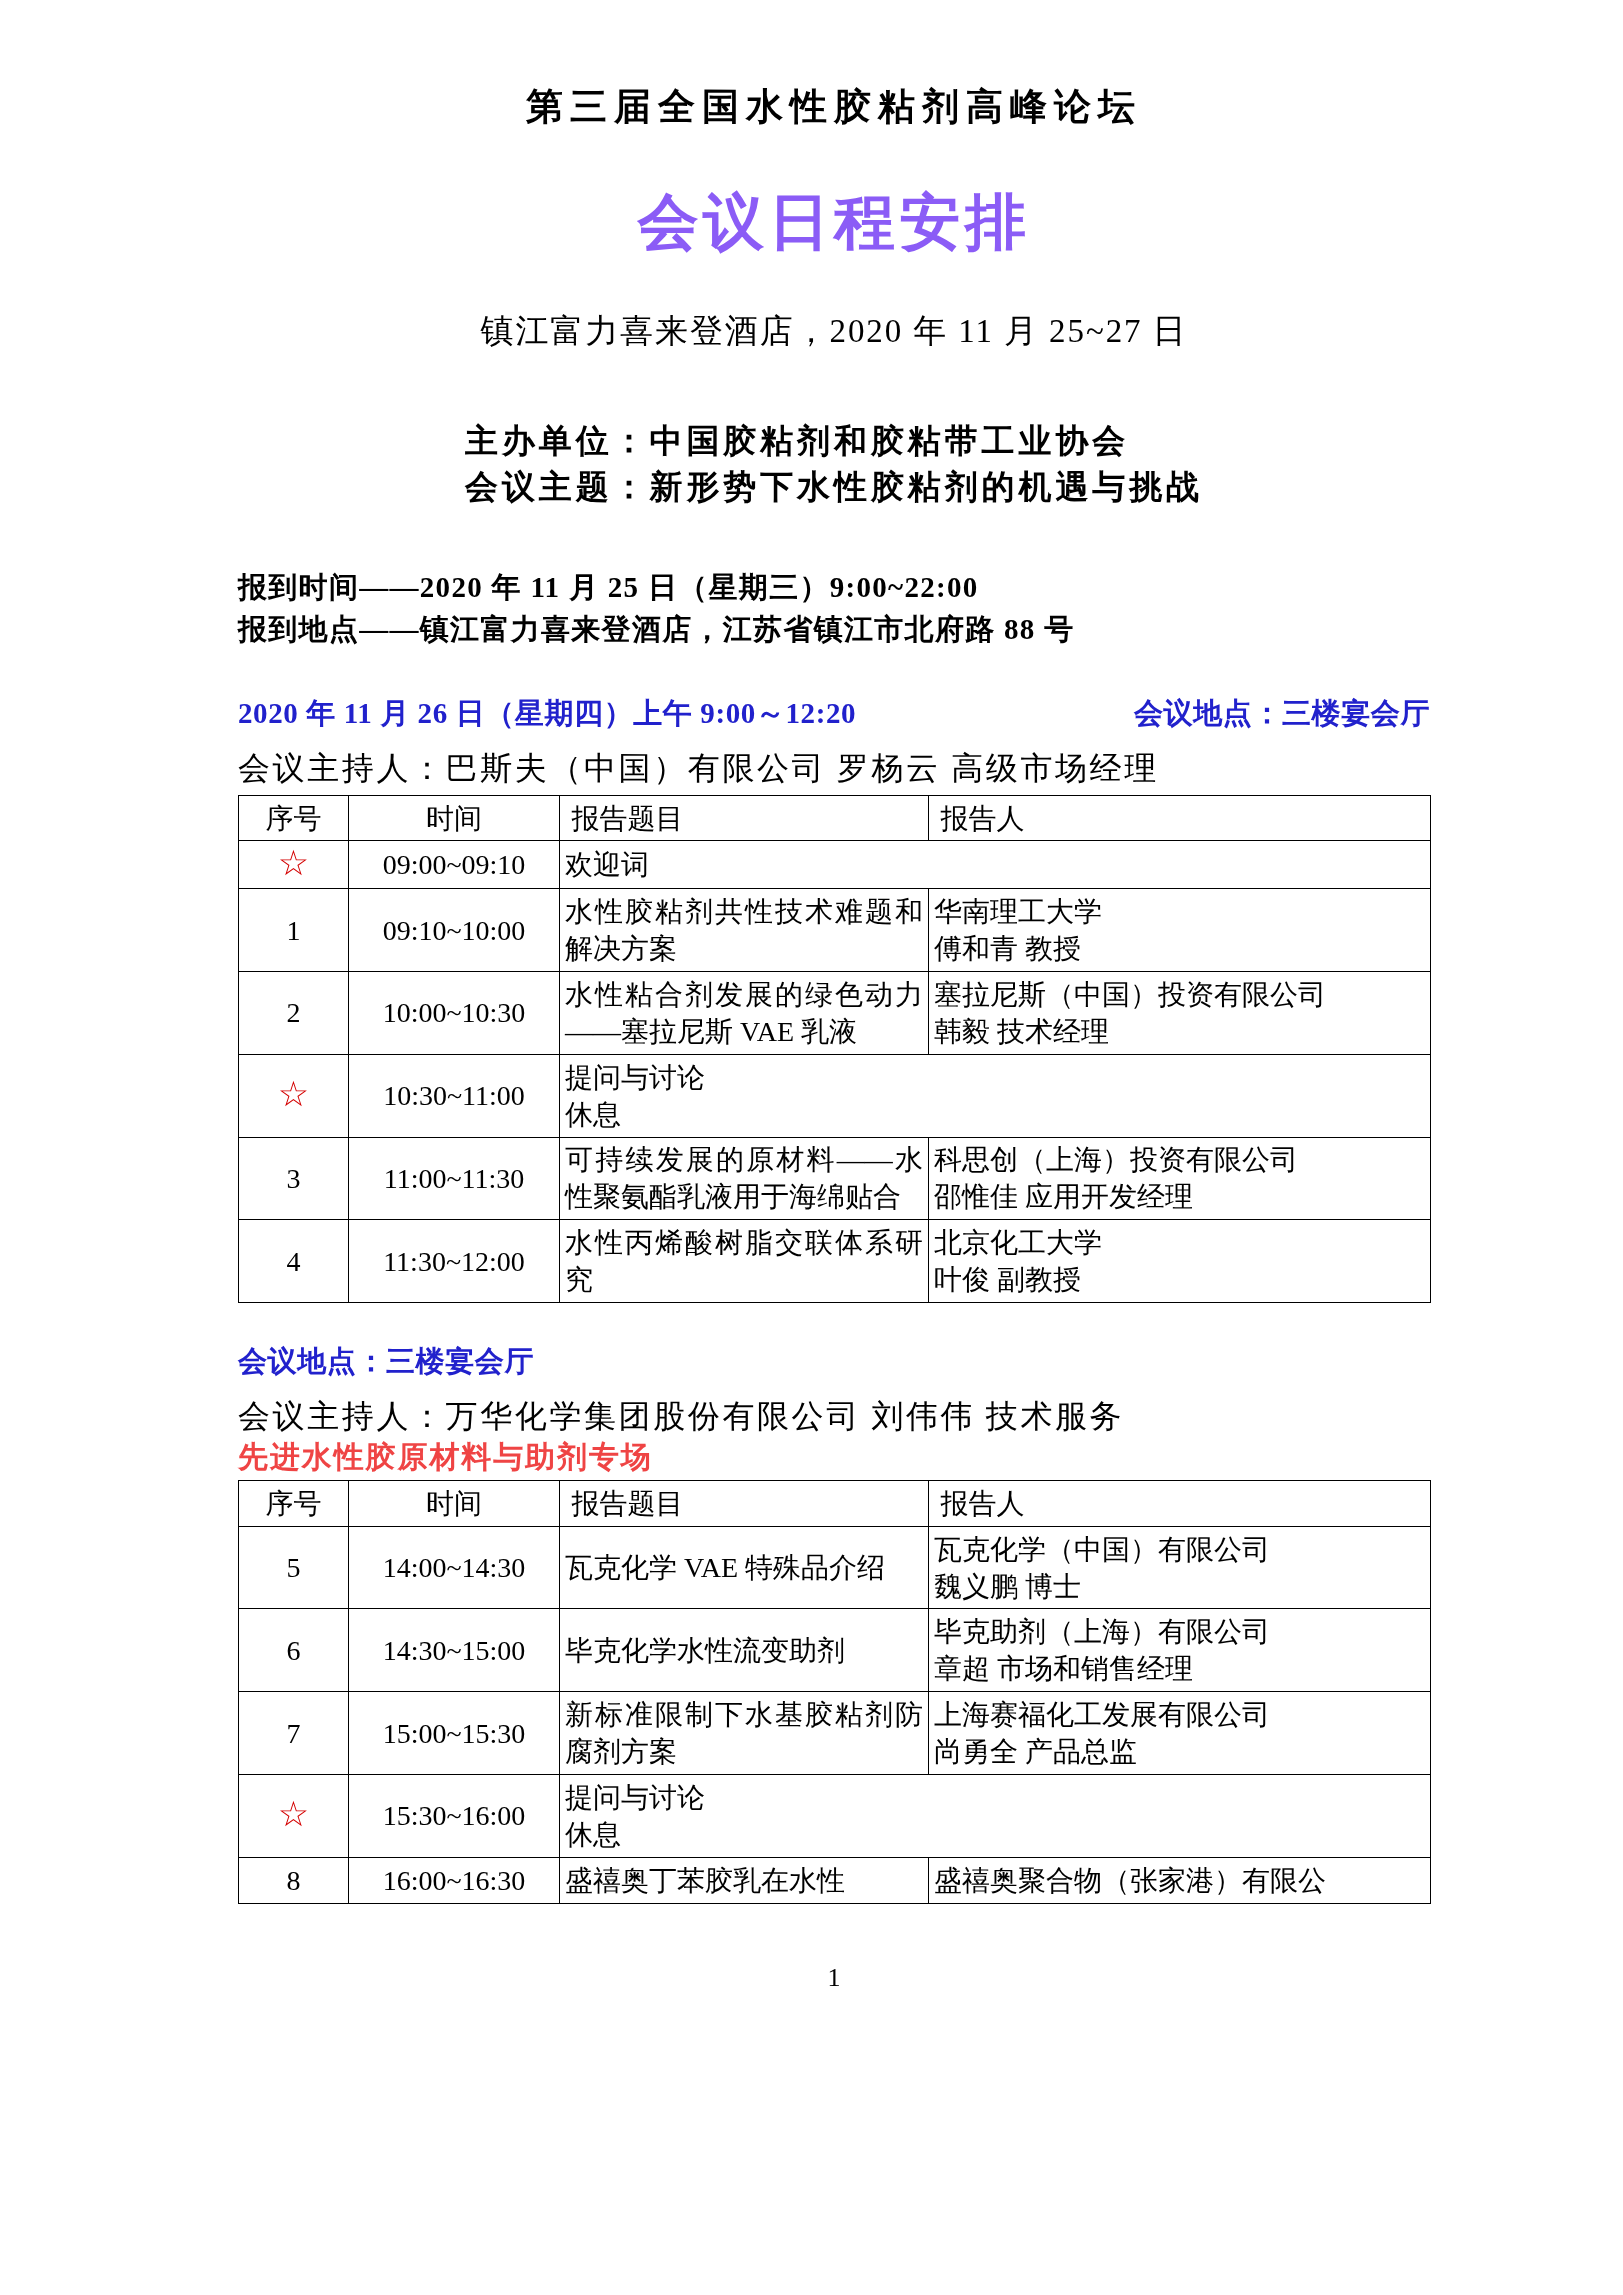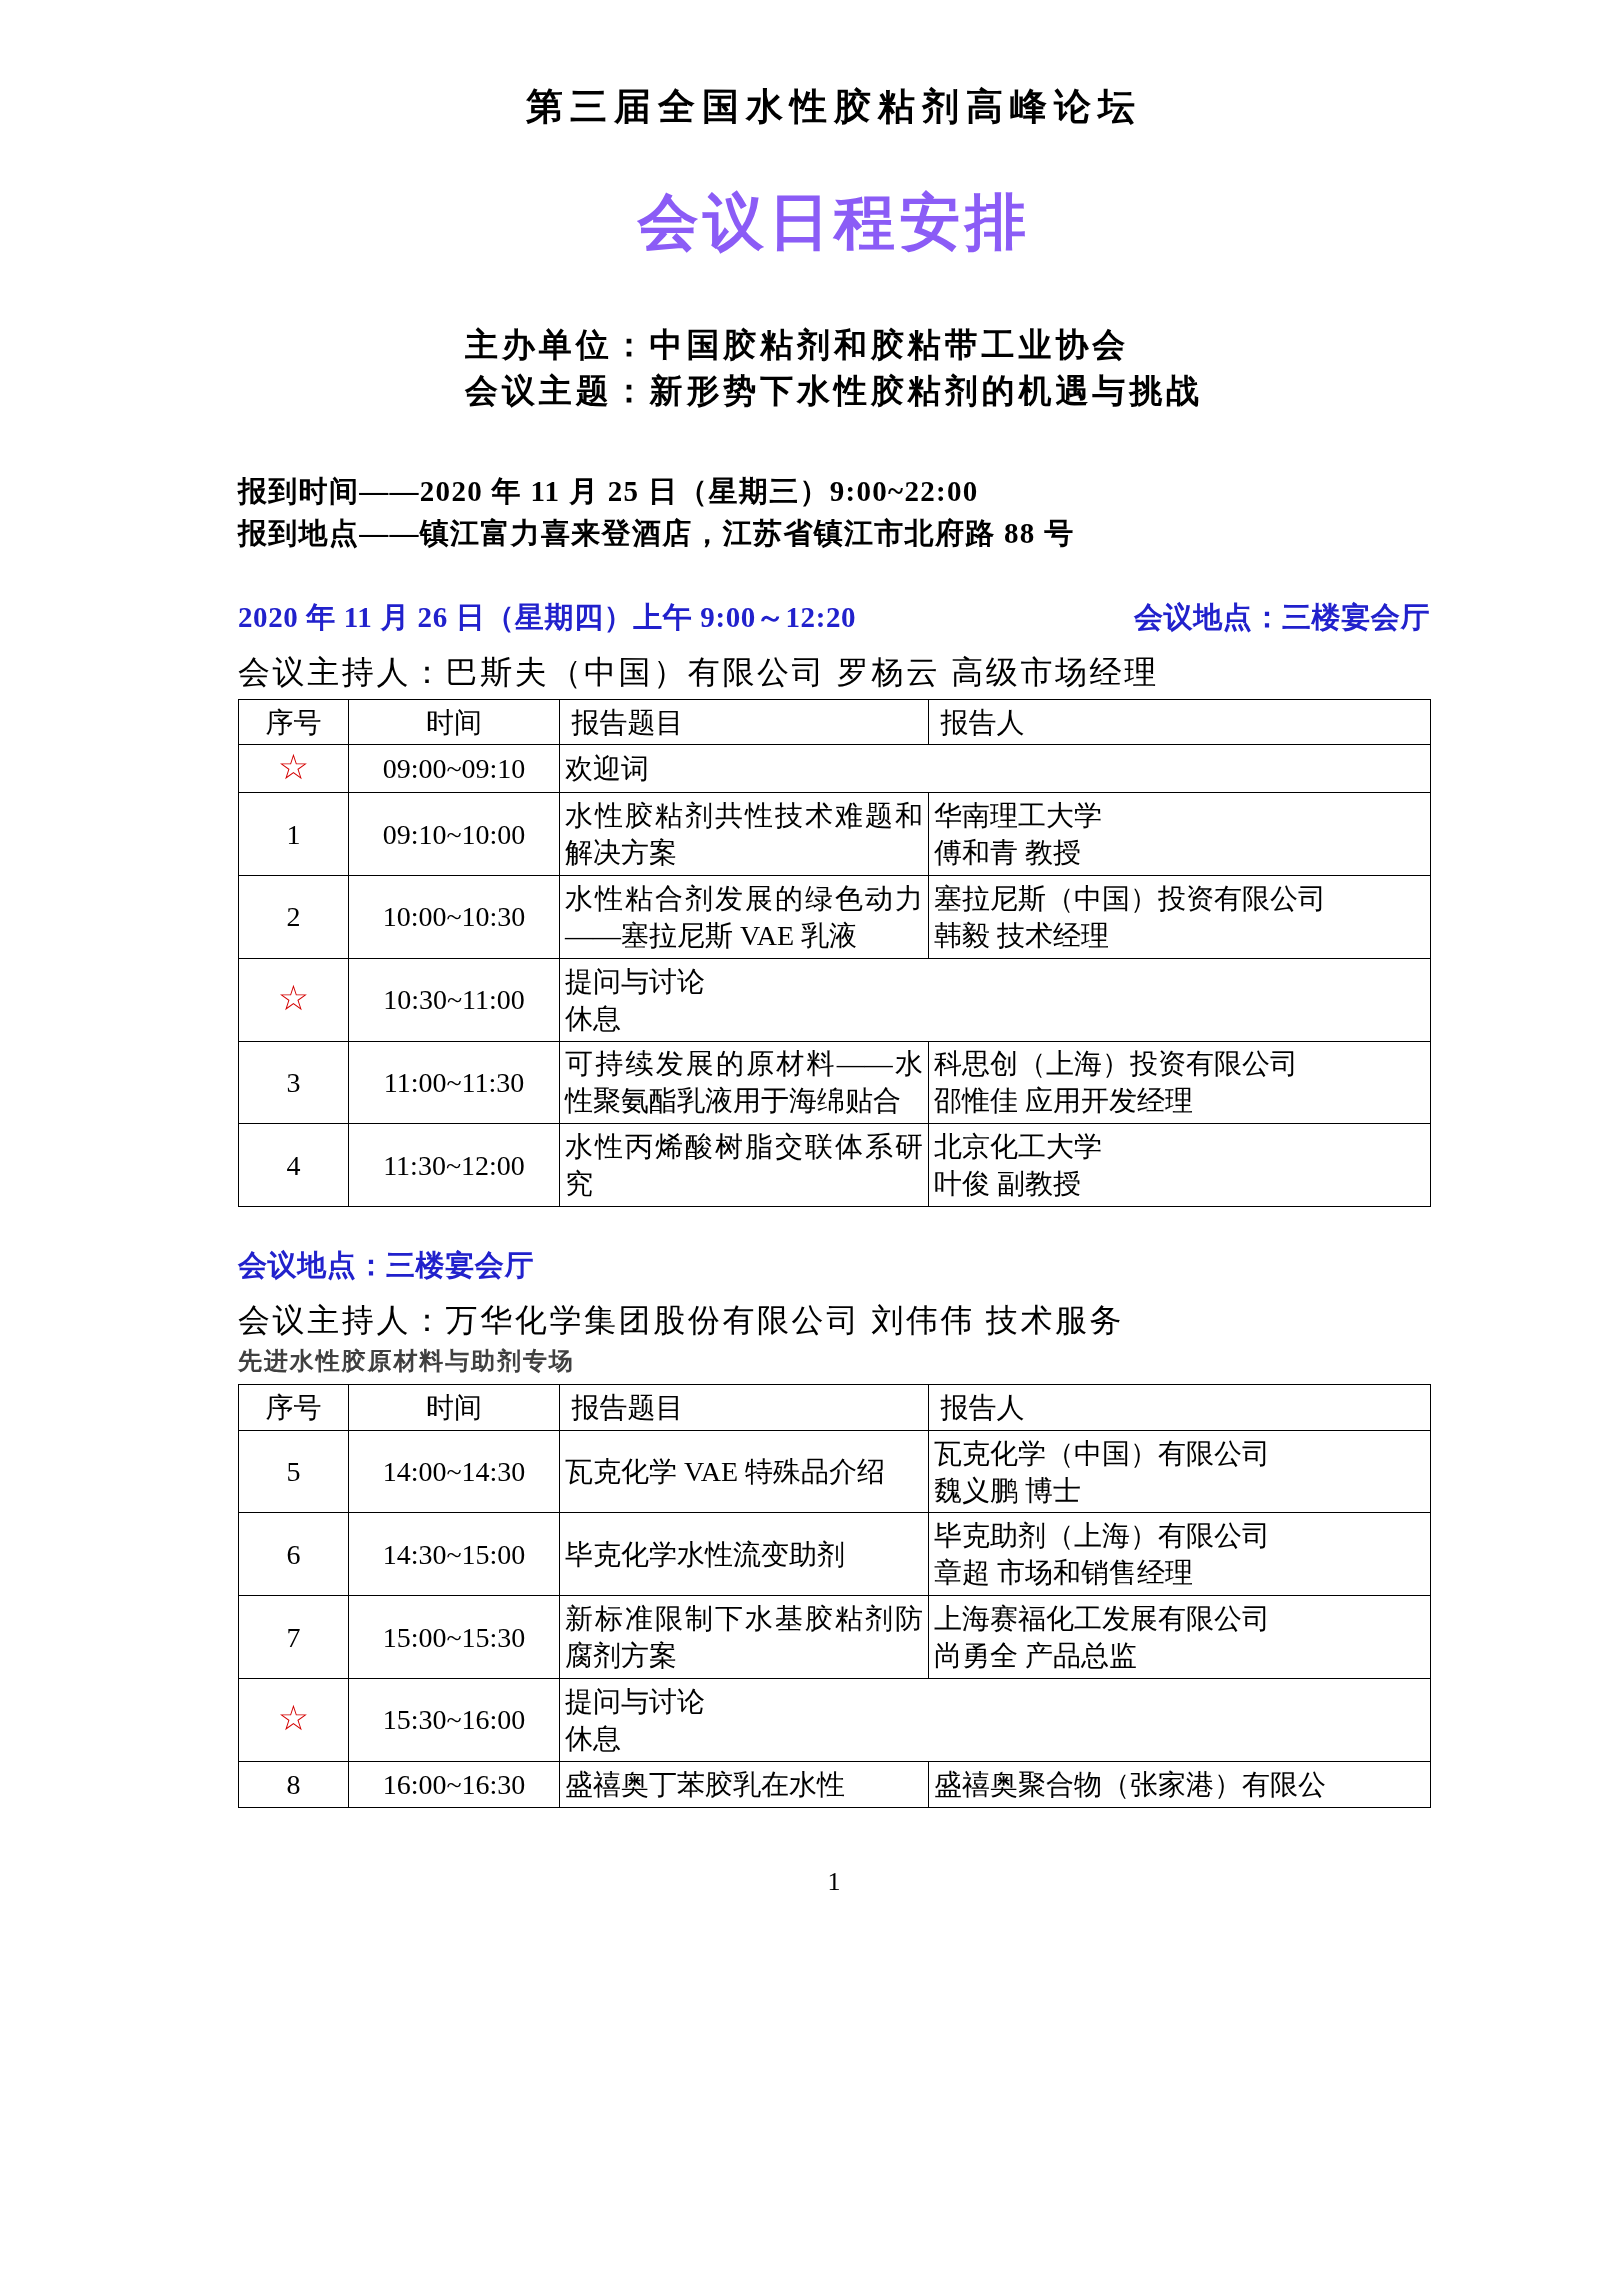--- a/index.html
+++ b/index.html
@@ -79,24 +79,24 @@
   .host-line {
     margin-top: 19px;
     font-size: 32px;
     line-height: 37px;
     letter-spacing: 2.6px;
   }
   .track-title {
     margin-top: 2.6px;
     font-family: "Liberation Sans", "DejaVu Sans", sans-serif;
     font-weight: bold;
-    font-size: 24px;
+    font-size: 30px;
     line-height: 37px;
     letter-spacing: 1.9px;
-    color: #404040;
+    color: #ef4444;
   }
   
   table.agenda {
     margin-top: 7.7px;
     width: 1192px;
     border-collapse: collapse;
     table-layout: fixed;
     font-size: 28px;
   }
   .session2 table.agenda { margin-top: 5.1px; }
@@ -141,20 +141,21 @@
 </style>
 </head>
 <body>
 
 <div class="page">
 
   <div class="main-title">第三届全国水性胶粘剂高峰论坛</div>
 
   <div class="schedule-title">会议日程安排</div>
 
+  <div class="venue-line">镇江富力喜来登酒店，2020 年 11 月 25~27 日</div>
 
   <div class="theme-block">
     <div>主办单位：中国胶粘剂和胶粘带工业协会</div>
     <div>会议主题：新形势下水性胶粘剂的机遇与挑战</div>
   </div>
 
   <div class="reg-block">
     <div>报到时间——2020 年 11 月 25 日（星期三）9:00~22:00</div>
     <div>报到地点——镇江富力喜来登酒店，江苏省镇江市北府路 88 号</div>
   </div>

